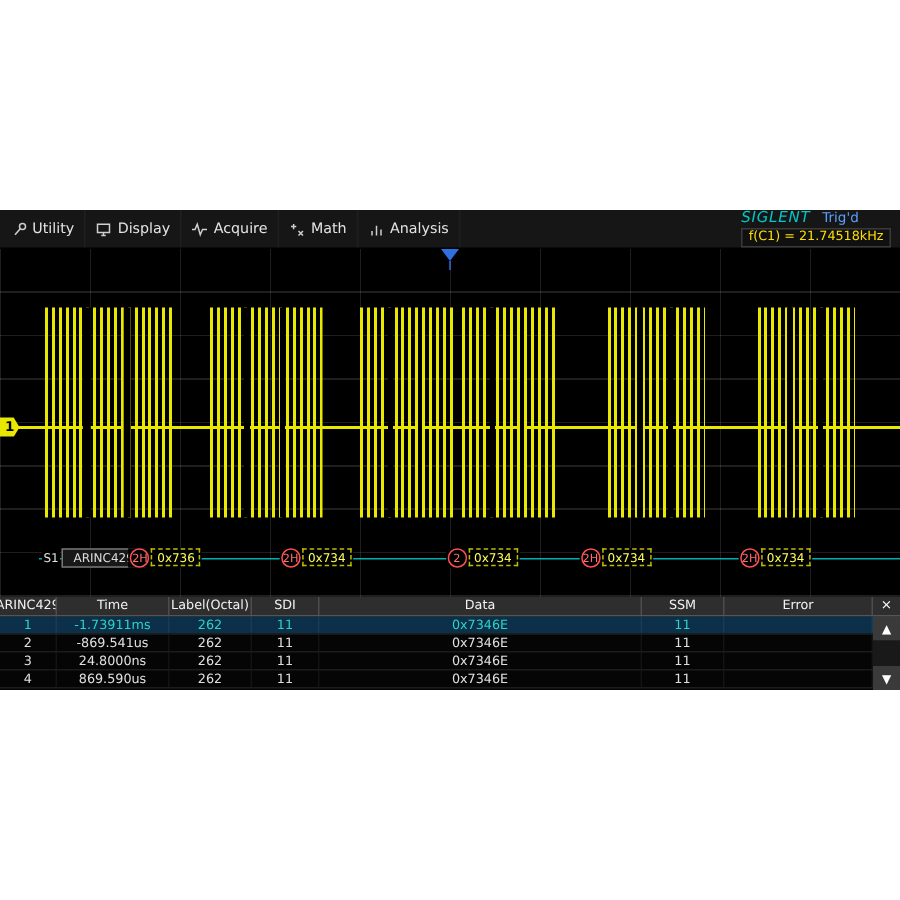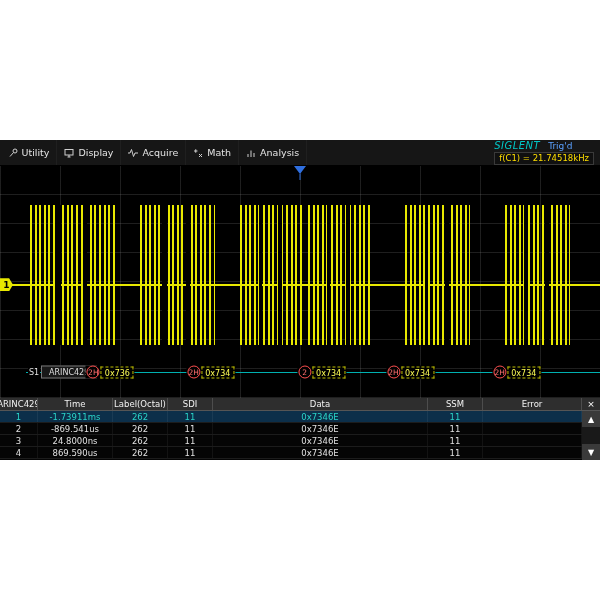--- a/index.html
+++ b/index.html
@@ -42,21 +42,21 @@
                 color:#000; font-size:9px; font-weight:bold; display:flex; align-items:center; justify-content:center;
                 clip-path:polygon(0 0, 70% 0, 100% 50%, 70% 100%, 0 100%); }
 
   
   .decode-strip { position:absolute; left:0; right:0; top:85%; height:18px;margin-left:26px; }
   .bus-line { position:absolute; left:0; right:0; top:50%; border-top:1px solid #00b0b0; }
   .bus-label { position:absolute; left:2px; top:50%; transform:translateY(-50%); color:#e0e0e0;
                font-size:8px; background:#000; padding:0 1px; }
   .bus-name { position:absolute; left:15px; top:50%; transform:translateY(-50%); background:#181818;
               border:1px solid #777; color:#ddd; font-size:8px; padding:1px 7px; white-space:nowrap; }
-  .frame { position:absolute; top:50%; transform:translate(-50%,-50%); display:flex; align-items:flex-end; gap:1px; background:#000; padding:0 1px; }
+  .frame { position:absolute; top:50%; transform:translate(-50%,-50%); display:flex; align-items:flex-start; gap:1px; background:#000; padding:0 1px; }
   .frame-sdi { width:13px; height:13px; border:1px solid #ff5050; border-radius:50%; color:#ff7070;
                font-size:7.5px; display:flex; align-items:center; justify-content:center; background:#000; }
   .frame-val { border:1px dashed #bdbd00; color:#ffff55; font-size:8px; padding:0.5px 3px; background:#000; white-space:nowrap; }
 
   
   .dtable { position:absolute; left:0; top:258px; width:600px; height:62px; background:#050505; font-size:8.5px; }
   .thead { display:flex; height:13px; background:#2e2e2e; border-bottom:1px solid #555; color:#f2f2f2; }
   .th { display:flex; align-items:center; justify-content:center; border-right:1px solid rgba(255,255,255,0.15); overflow:hidden; white-space:nowrap; }
   .trow { display:flex; height:12px; color:#e0e0e0; border-bottom:1px solid #1c1c1c; }
   .trow.selected { background:#0c2f4a; color:#2ad4c8; }

